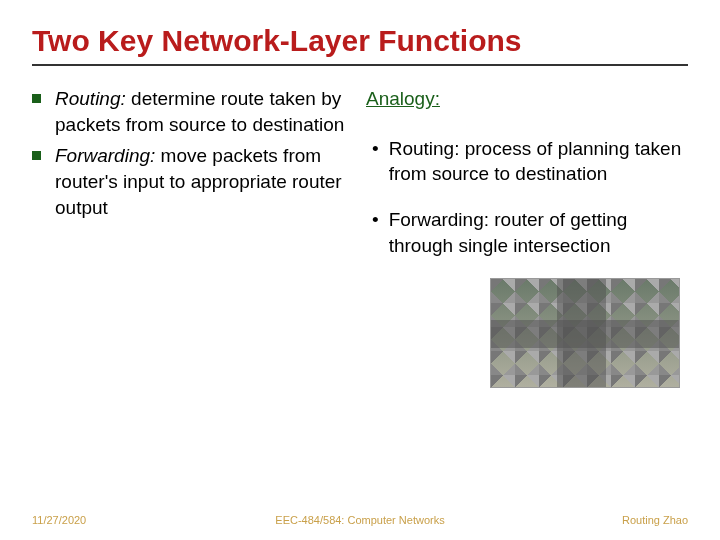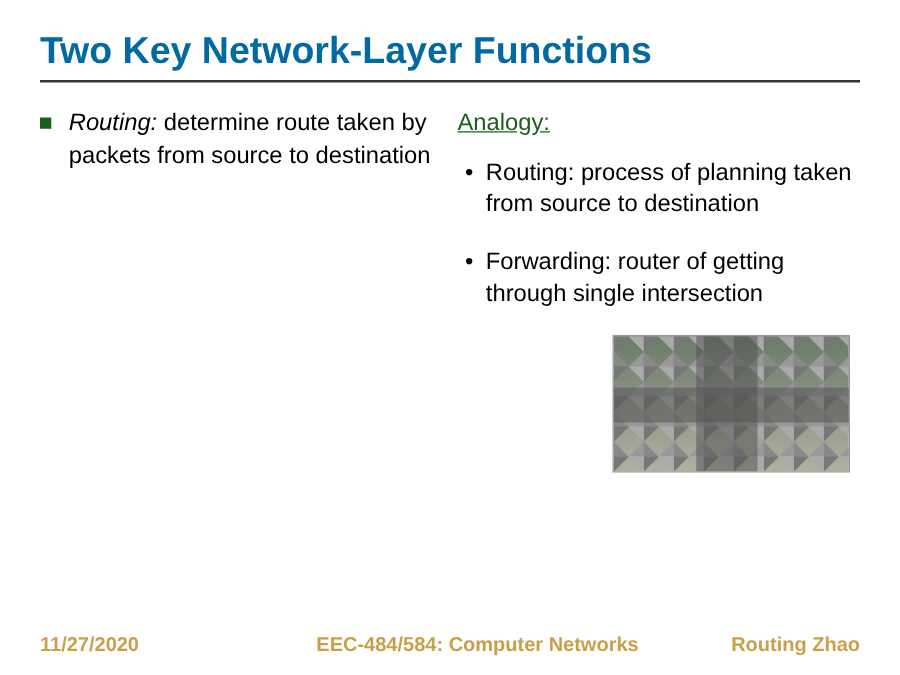--- a/index.html
+++ b/index.html
@@ -12,21 +12,21 @@
     overflow: hidden;
   }
   .slide {
     padding: 24px 32px 0 32px;
     height: 100%;
     position: relative;
   }
   .title {
     font-size: 30px;
     font-weight: bold;
-    color: #0369a1;
+    color: #b91c1c;
     border-bottom: 2px solid #333;
     padding-bottom: 6px;
     margin-bottom: 20px;
     font-family: Arial, sans-serif;
   }
   .body {
     display: flex;
     gap: 12px;
   }
   .col {
@@ -46,21 +46,21 @@
     background: #1a5f1a;
     flex-shrink: 0;
     margin-top: 8px;
     margin-right: 14px;
   }
   .item-text { flex: 1; }
   .term { font-style: italic; }
   .analogy-head {
     color: #1a5f1a;
     text-decoration: underline;
-    margin-bottom: 14px;
+    margin-bottom: 24px;
   }
   .col-right .ritem {
     display: flex;
     align-items: flex-start;
     margin-bottom: 20px;
     padding-left: 6px;
   }
   .dot-bullet {
     flex-shrink: 0;
     margin-right: 10px;
@@ -95,40 +95,45 @@
     top: 38%; left: 0; height: 26%; width: 100%;
     background: rgba(80,80,80,0.5);
   }
   .footer {
     position: absolute;
     bottom: 14px;
     left: 32px;
     right: 32px;
     display: flex;
     justify-content: space-between;
-    font-size: 16px;
+    font-size: 11px;
     color: #c9a04a;
-    font-weight: bold;
   }
-  .footer .center { position: absolute; left: 50%; transform: translateX(-50%); margin-left: 22px; }
+  .footer .center { position: absolute; left: 50%; transform: translateX(-50%); }
 </style>
 </head>
 <body>
 
 <div class="slide">
 
   <h1 class="title">Two Key Network-Layer Functions</h1>
 
   <div class="body">
 
     <div class="col col-left">
       <div class="item">
         <div class="sq-bullet"></div>
         <div class="item-text">
           <span class="term">Routing:</span><span> determine route taken by packets from source to destination</span>
+        </div>
+      </div>
+      <div class="item">
+        <div class="sq-bullet"></div>
+        <div class="item-text">
+          <span class="term">Forwarding:</span><span> move packets from router's input to appropriate router output</span>
         </div>
       </div>
     </div>
 
     <div class="col col-right">
       <div class="analogy-head">Analogy:</div>
 
       <div class="ritem">
         <div class="dot-bullet">•</div>
         <div>Routing: process of planning taken from source to destination</div>

